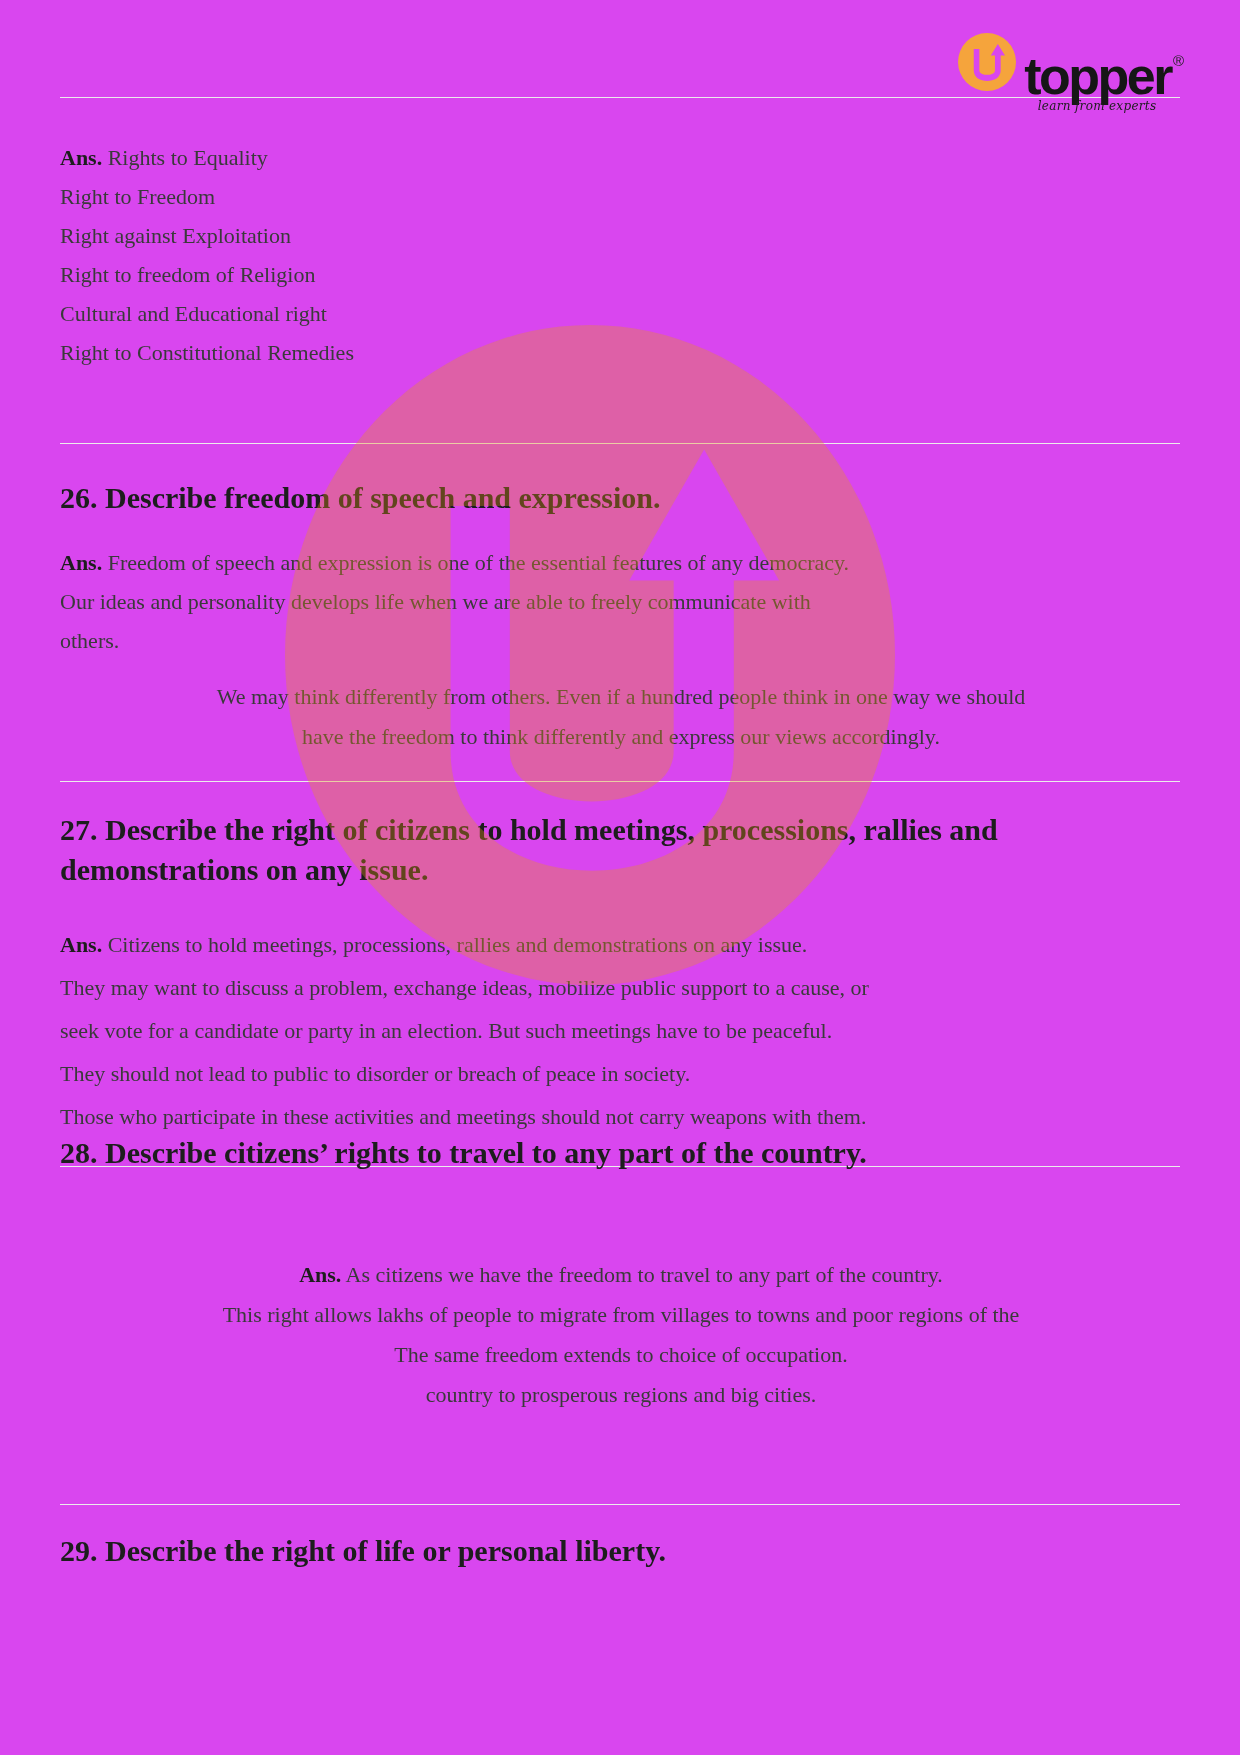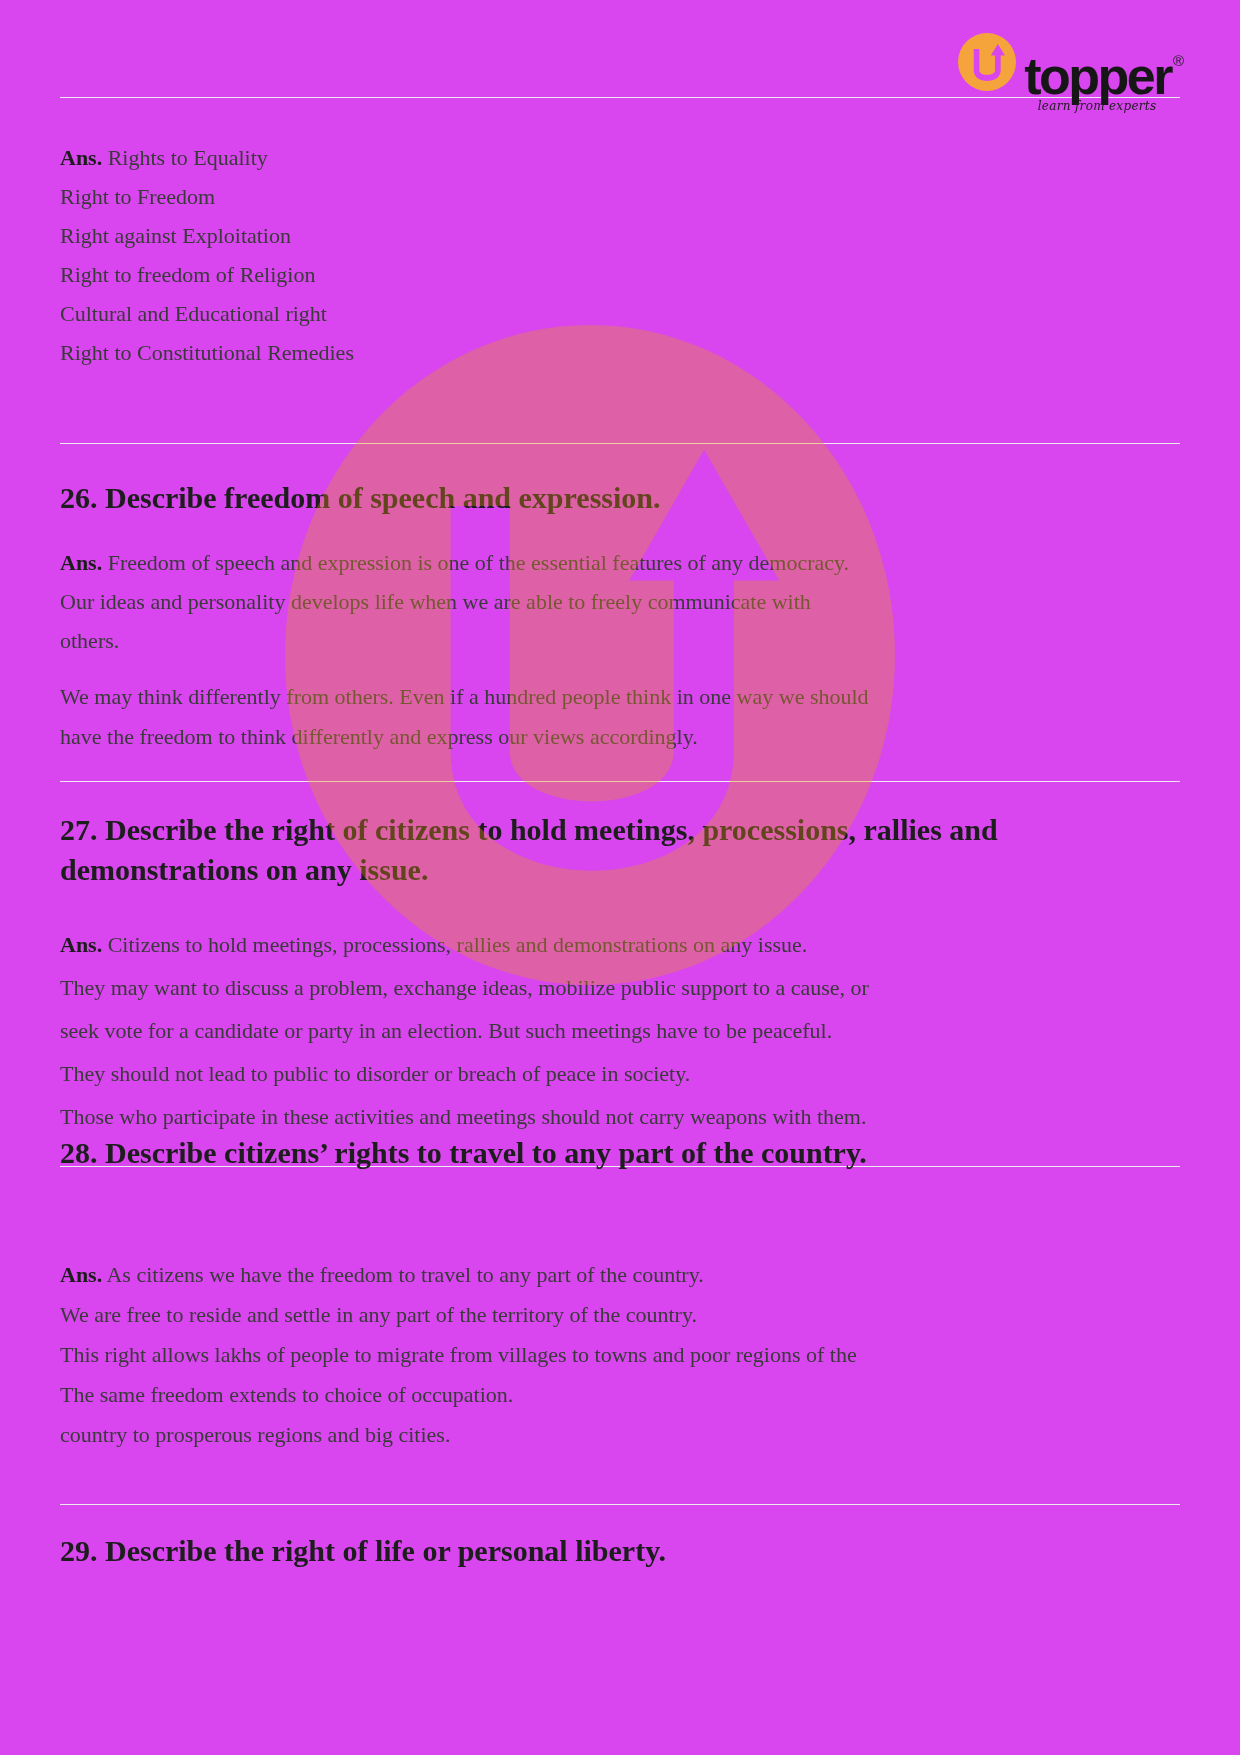--- a/index.html
+++ b/index.html
@@ -13,21 +13,21 @@
   .divider{
     position:absolute;left:60px;width:1120px;height:0;
     border-top:1px solid var(--divider,#ececec);
   }
   .block{position:absolute;left:60px;width:1122px;}
   .bl{
     font-size:22px;line-height:39px;
     color:var(--body-text,#3a3a3a);
     white-space:nowrap;
   }
-  .lh40 .bl{line-height:40px;}
+  .lh40 .bl{line-height:40px;text-align:center;}
   .lh43 .bl{line-height:43px;}
   .para2{margin-top:17px;}
   .q{
     font-weight:bold;font-size:30px;line-height:40px;
     color:var(--heading-text,#1d1d1d);
     white-space:nowrap;
   }
   .ans-label{font-weight:bold;color:var(--heading-text,#1d1d1d);}
   
   .watermark{
@@ -117,21 +117,20 @@
     <div class="bl">seek vote for a candidate or party in an election. But such meetings have to be peaceful.</div>
     <div class="bl">They should not lead to public to disorder or breach of peace in society.</div>
     <div class="bl">Those who participate in these activities and meetings should not carry weapons with them.</div>
   </div>
 
   <div class="block" style="top:1133px">
     <div class="q">28. Describe citizens’ rights to travel to any part of the country.</div>
   </div>
   <div class="block lh40" style="top:1255px">
     <div class="bl"><span class="ans-label">Ans.</span> <span>As citizens we have the freedom to travel to any part of the country.</span></div>
-    <div class="bl">We are free to reside and settle in any part of the territory of the country.</div>
     <div class="bl">This right allows lakhs of people to migrate from villages to towns and poor regions of the</div>
     <div class="bl">The same freedom extends to choice of occupation.</div>
     <div class="bl">country to prosperous regions and big cities.</div>
   </div>
 
   <div class="block" style="top:1531px">
     <div class="q">29. Describe the right of life or personal liberty.</div>
   </div>
 
   <svg class="watermark" viewBox="0 0 700 700" preserveAspectRatio="none" aria-hidden="true">

